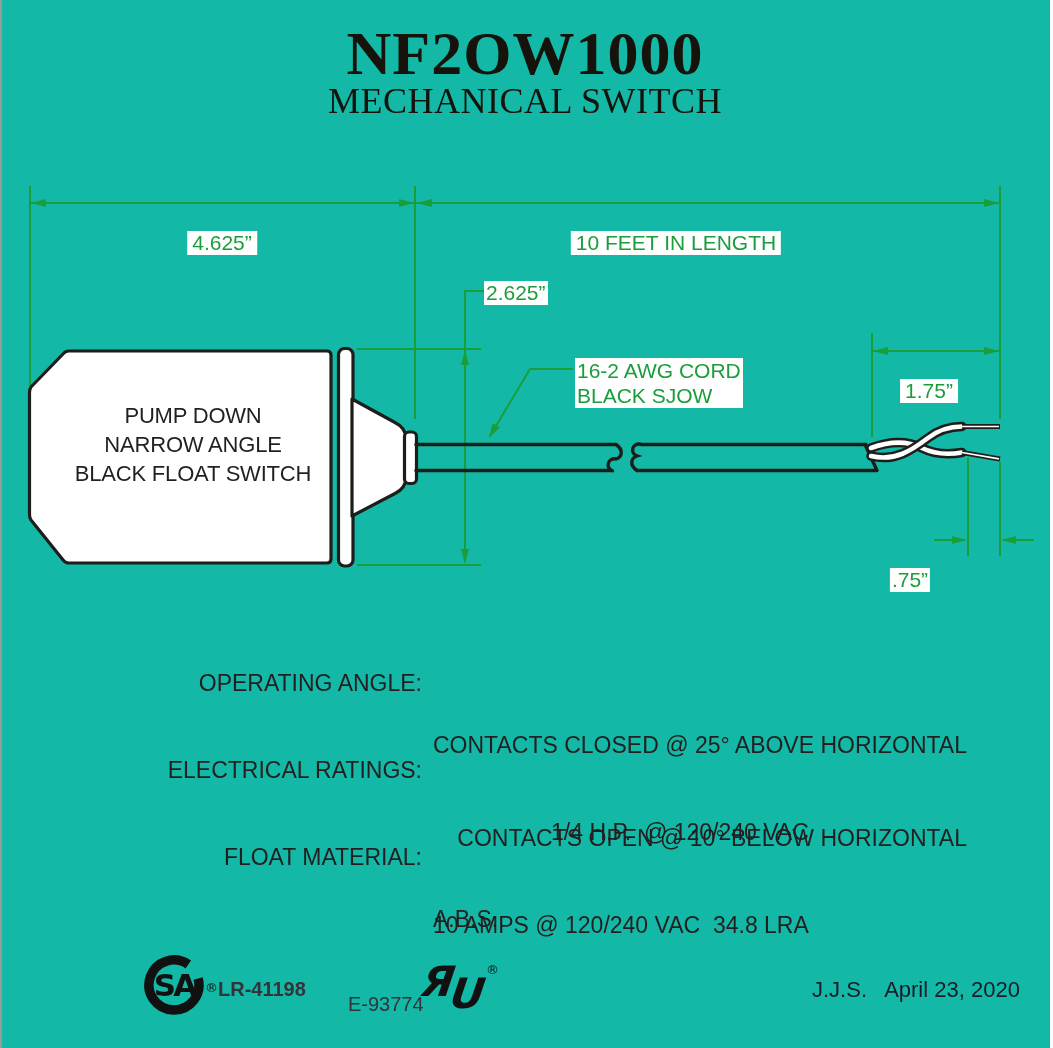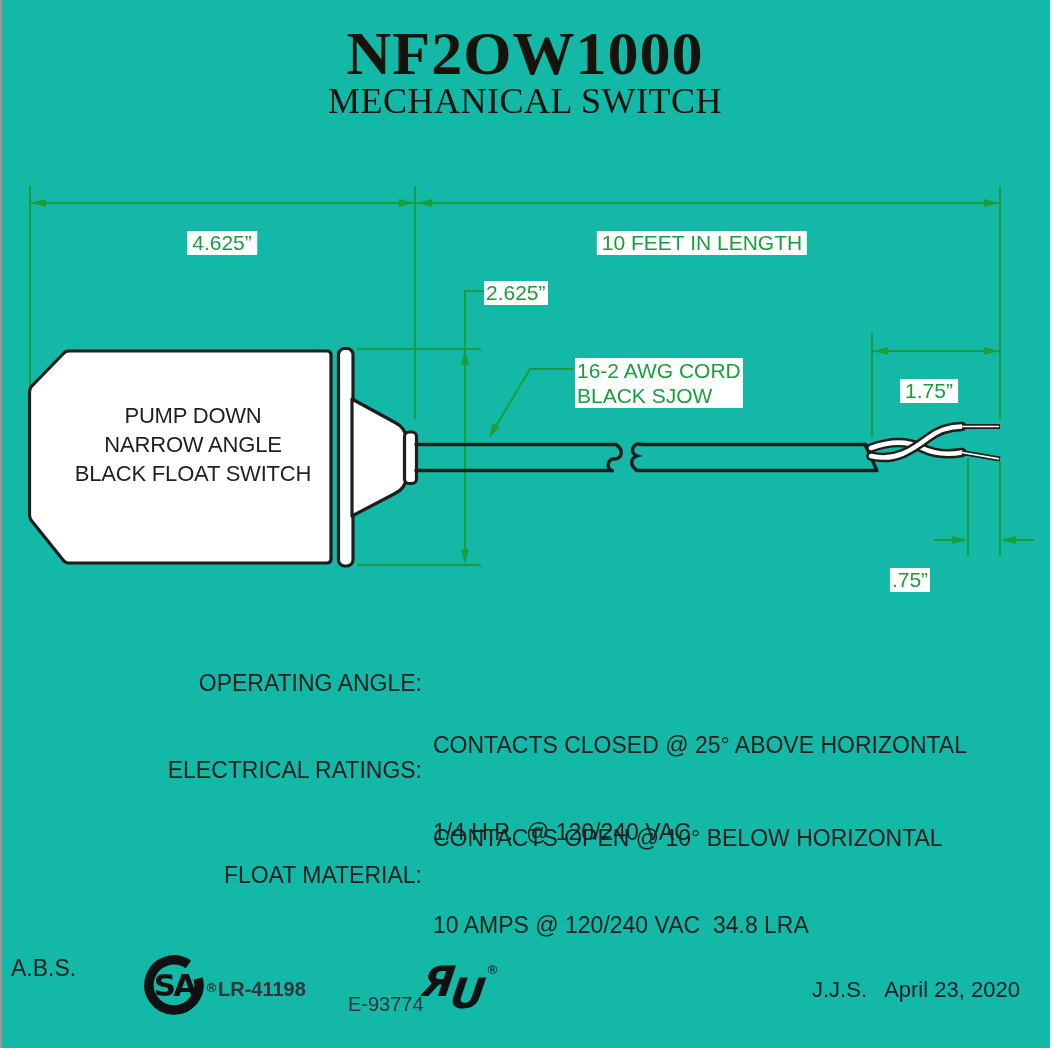--- a/index.html
+++ b/index.html
@@ -18,21 +18,21 @@
   }
   .centered{transform:translate(-50%,-50%);margin-top:40px;}
   .float-text{
     position:absolute;left:60px;top:401px;width:266px;text-align:center;
     font-size:22px;line-height:29px;letter-spacing:-0.2px;color:#231f20;
   }
   .specs{position:absolute;left:0;width:100%;}
   .spec-row{position:absolute;left:0;width:100%;display:flex;font-size:23px;line-height:31px;}
   .spec-label{width:422px;text-align:right;flex:none;}
   .spec-vals{margin-left:11px;white-space:pre;}
-  .spec-val{white-space:pre;}
+  .spec-val{white-space:pre;text-align:right;}
   .footer-text{position:absolute;font-size:20px;color:#33333a;white-space:nowrap;}
   .date-text{position:absolute;left:812px;top:977px;font-size:22px;color:#1b1b2c;white-space:pre;}
 </style>
 </head>
 <body>
 
 <div class="page">
 
   <div class="edge-line"></div>
 
@@ -110,21 +110,21 @@
       <path d="M962,452.5 L999,458.8" stroke="#ffffff" stroke-width="1.7" stroke-linecap="butt"></path>
     </g>
 
     <g>
       <path d="M573,369 H530 L490,436" stroke="#1a9e3b" stroke-width="2" fill="none"></path>
       <polygon points="489,438 492.6,423.3 499.8,427.6" fill="#1a9e3b"></polygon>
     </g>
   </svg>
 
   <div class="dim-label centered" style="left:222px;top:203px;">4.625”</div>
-  <div class="dim-label centered" style="left:702px;top:203px;">10 FEET IN LENGTH</div>
+  <div class="dim-label centered" style="left:676px;top:203px;">10 FEET IN LENGTH</div>
   <div class="dim-label" style="left:484px;top:281px;padding:0 2px;">2.625”</div>
   <div class="dim-label centered" style="left:929px;top:351px;">1.75”</div>
   <div class="dim-label centered" style="left:910px;top:540px;padding:0 2px;">.75”</div>
   <div class="dim-label" style="left:575px;top:358px;padding:0 2px;line-height:25px;">
     <div>16-2 AWG CORD</div>
     <div>BLACK SJOW</div>
   </div>
 
   <div class="float-text">
     <div>PUMP DOWN</div>
@@ -140,21 +140,21 @@
         <div class="spec-val">CONTACTS OPEN @ 10° BELOW HORIZONTAL</div>
       </div>
     </div>
     <div class="spec-row" style="top:755px;">
       <div class="spec-label">ELECTRICAL RATINGS:</div>
       <div class="spec-vals">
         <div class="spec-val">1/4 H.P.  @ 120/240 VAC</div>
         <div class="spec-val">10 AMPS @ 120/240 VAC  34.8 LRA</div>
       </div>
     </div>
-    <div class="spec-row" style="top:860px;flex-direction:column;">
+    <div class="spec-row" style="top:842px;">
       <div class="spec-label">FLOAT MATERIAL:</div>
       <div class="spec-vals">
         <div class="spec-val">A.B.S.</div>
       </div>
     </div>
   </div>
 
   <svg width="80" height="74" viewBox="0 0 80 74" style="left:143px;top:950px;">
     <path d="M55.1,28.5 A25,25 0 1 1 45.3,14.5" stroke="#111" stroke-width="9.5" fill="none"></path>
     <text x="31" y="46" text-anchor="middle" font-family="DejaVu Sans, sans-serif" font-weight="bold" font-size="31" letter-spacing="-3" fill="#111">SA</text>

